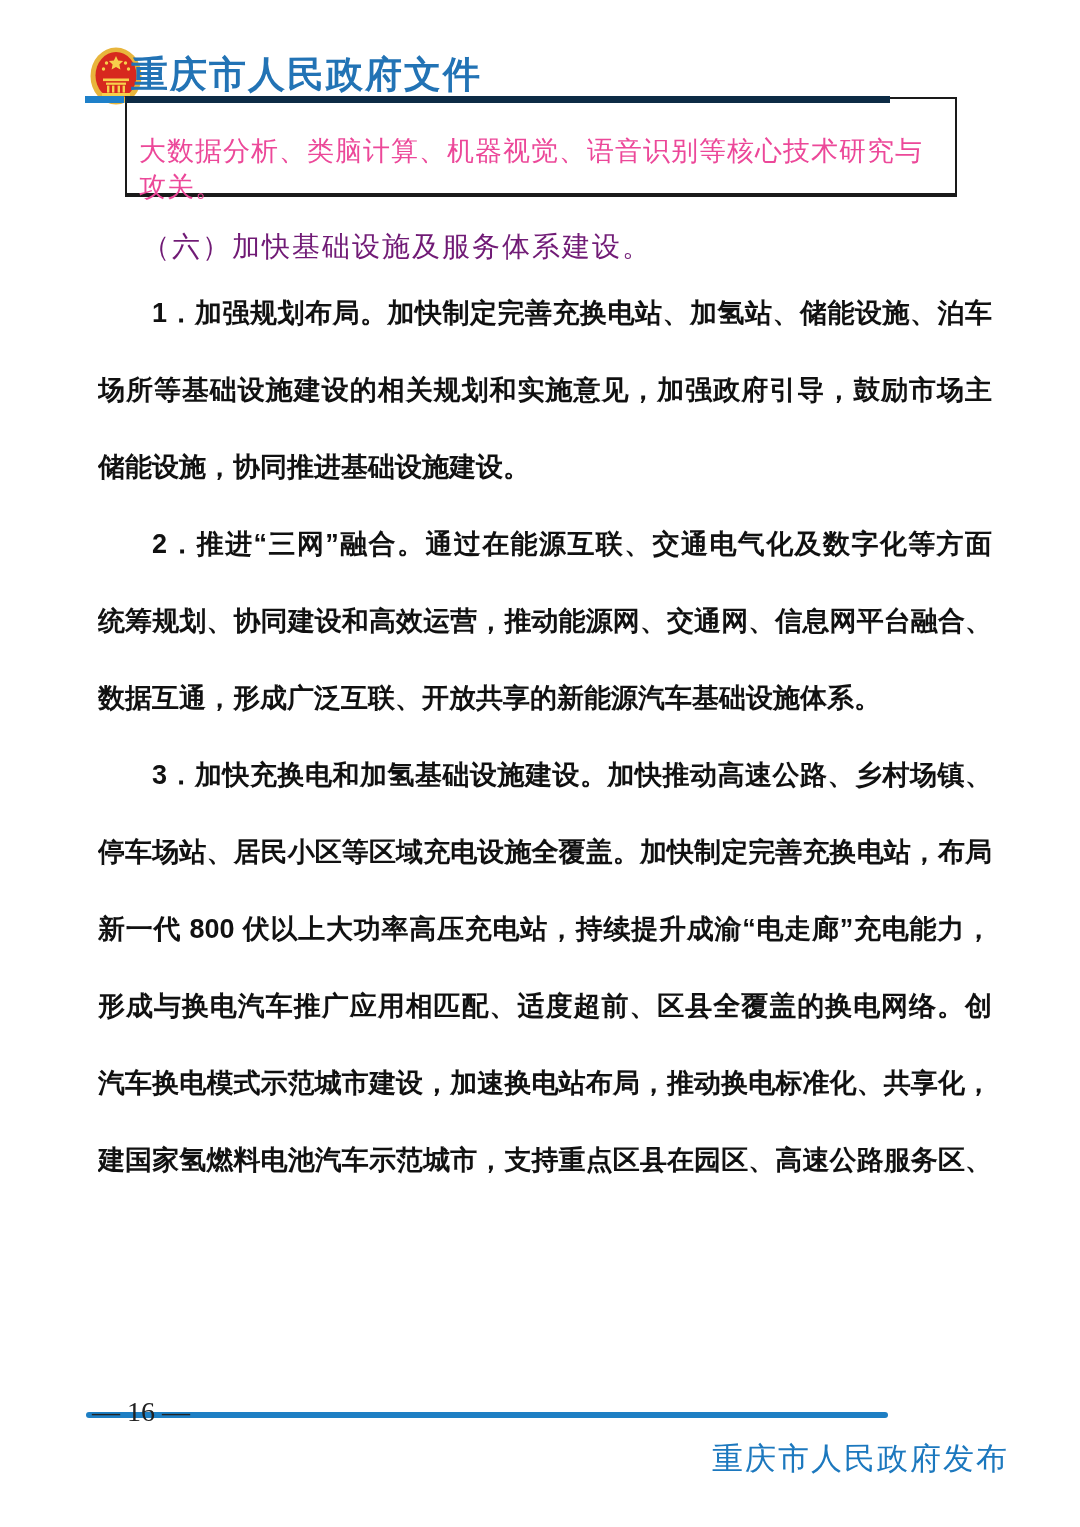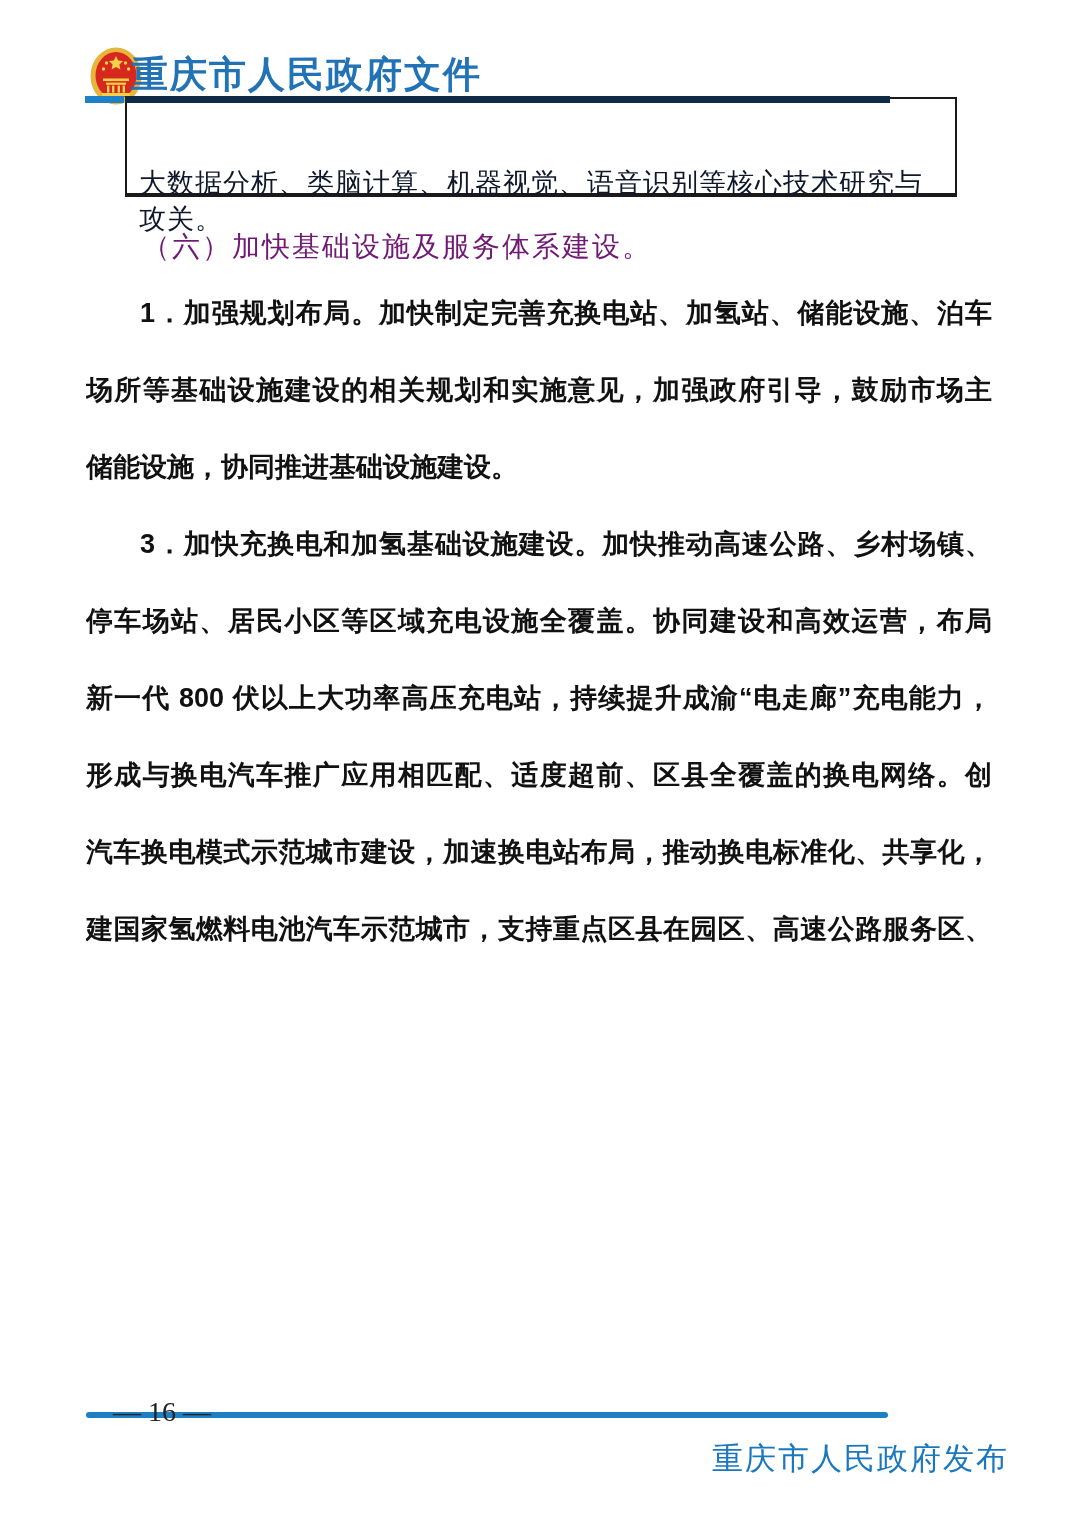--- a/index.html
+++ b/index.html
@@ -31,23 +31,22 @@
     border:2px solid #1a1a1a;
     border-bottom-width:4px;
     box-sizing:border-box;
     background:#ffffff;
     z-index:2;
   }
   .note-text{
     position:absolute;left:12px;top:34px;right:12px;
     font-family:"Liberation Serif", serif;
     font-size:27px;
-    color:#0f172a;
+    color:#ec4899;
     letter-spacing:1px;
-    margin-top:32px;
   }
   
   .section-heading{
     position:absolute;left:86px;top:228px;width:906px;
     font-family:"Liberation Serif", serif;
     font-size:28px;
     color:#701a75;
     text-indent:2em;
     letter-spacing:2px;
   }
@@ -58,34 +57,34 @@
     font-weight:600;
     font-size:27px;
     color:#111;
   }
   .line{
     height:77px;line-height:77px;
     text-align:justify;
     text-align-last:left;
     overflow:hidden;
     white-space:nowrap;
+    margin-left:12px;
   }
   .line.full{text-align-last:justify;white-space:normal;}
   .line.first{text-indent:2em;}
   
   .footer-rule{
     position:absolute;left:86px;top:1412px;width:802px;height:6px;
     background:#1E7FC4;border-radius:3px;z-index:1;
   }
   .page-number{
     position:absolute;left:92px;top:1396px;
     font-family:"Liberation Serif", serif;
     font-size:28px;color:#222;z-index:2;
     white-space:nowrap;
-    margin-left:21px;
   }
   .publisher{
     position:absolute;left:712px;top:1438px;
     font-family:"Liberation Serif", serif;
     font-weight:normal;
     font-size:31px;
     letter-spacing:2px;
     color:#1C78BE;
     white-space:nowrap;
   }
@@ -123,22 +122,27 @@
 
   <div class="section-heading">（六）加快基础设施及服务体系建设。</div>
 
   <div class="body-paragraphs">
       <div>
         <div class="line first full">1．加强规划布局。加快制定完善充换电站、加氢站、储能设施、泊车</div>
         <div class="line full">场所等基础设施建设的相关规划和实施意见，加强政府引导，鼓励市场主</div>
         <div class="line">储能设施，协同推进基础设施建设。</div>
       </div>
       <div>
+        <div class="line first full">2．推进“三网”融合。通过在能源互联、交通电气化及数字化等方面</div>
+        <div class="line full">统筹规划、协同建设和高效运营，推动能源网、交通网、信息网平台融合、</div>
+        <div class="line">数据互通，形成广泛互联、开放共享的新能源汽车基础设施体系。</div>
+      </div>
+      <div>
         <div class="line first full">3．加快充换电和加氢基础设施建设。加快推动高速公路、乡村场镇、</div>
-        <div class="line full">停车场站、居民小区等区域充电设施全覆盖。协同建设和高效运营，布局</div>
+        <div class="line full">停车场站、居民小区等区域充电设施全覆盖。加快制定完善充换电站，布局</div>
         <div class="line full">新一代 800 伏以上大功率高压充电站，持续提升成渝“电走廊”充电能力，</div>
         <div class="line full">形成与换电汽车推广应用相匹配、适度超前、区县全覆盖的换电网络。创</div>
         <div class="line full">汽车换电模式示范城市建设，加速换电站布局，推动换电标准化、共享化，</div>
         <div class="line full">建国家氢燃料电池汽车示范城市，支持重点区县在园区、高速公路服务区、</div>
       </div>
     </div>
 
   <div class="footer-rule"></div>
   <div class="page-number">— 16 —</div>
   <div class="publisher">重庆市人民政府发布</div>

